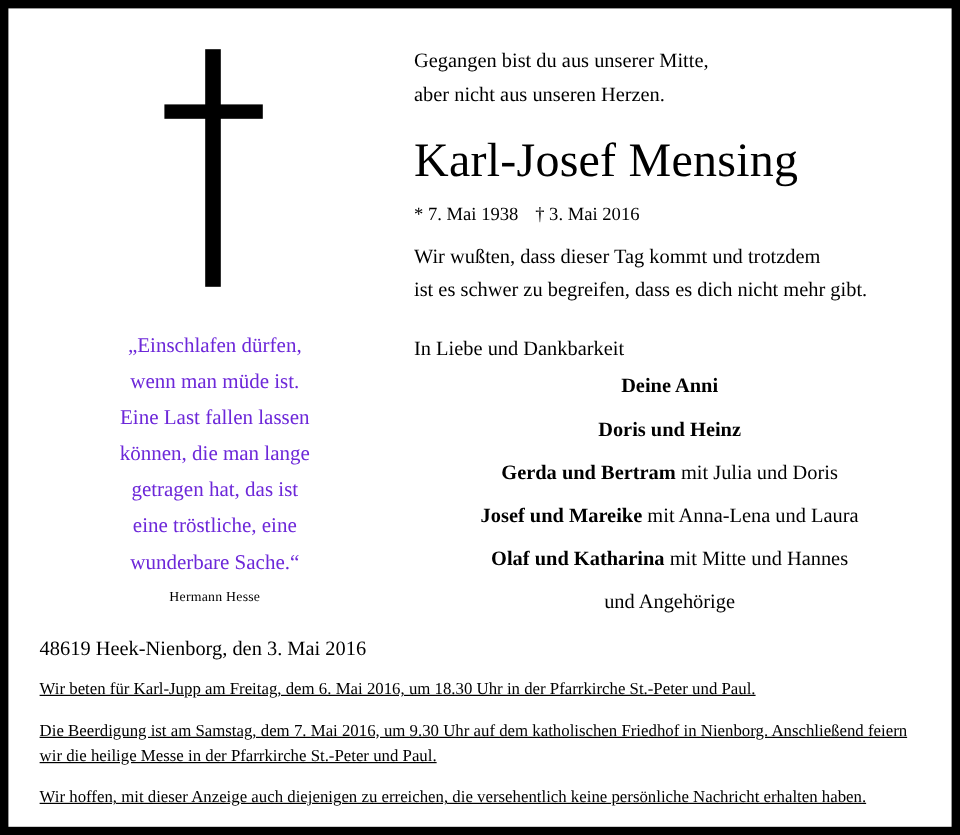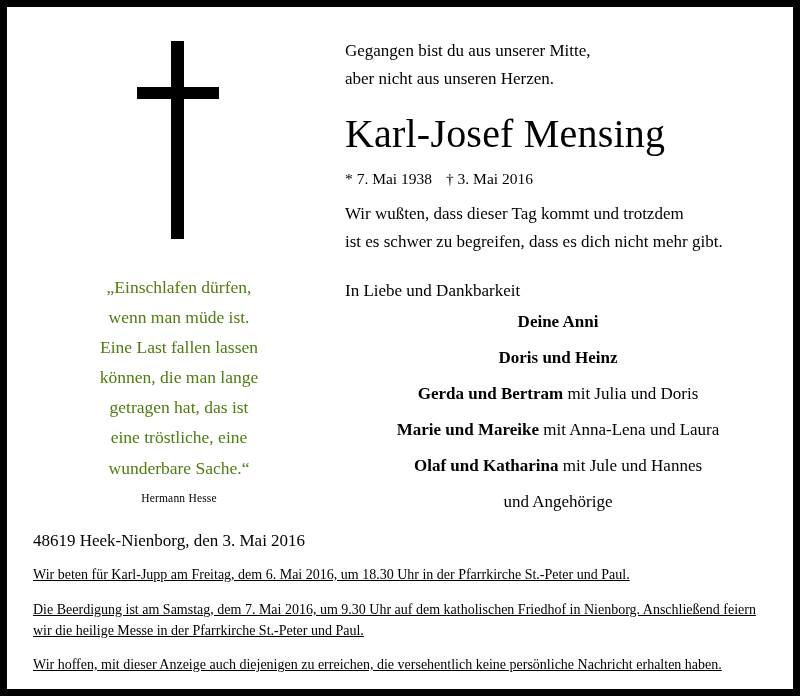--- a/index.html
+++ b/index.html
@@ -46,21 +46,21 @@
     height: 215px;
     display: flex;
     align-items: flex-start;
     justify-content: center;
   }
   .verse {
     margin-top: 22px;
     text-align: center;
     font-size: 17.5px;
     line-height: 1.72;
-    color: #4d7c0f;
+    color: #6d28d9;
   }
   .verse div {
     white-space: nowrap;
   }
   .verse-author {
     margin-top: 9px;
     font-size: 11.5px;
     text-align: center;
     letter-spacing: 0.2px;
   }
@@ -180,24 +180,24 @@
           <div class="mourner">
             <span class="bold">Deine Anni</span><span class="plain"></span>
           </div>
           <div class="mourner">
             <span class="bold">Doris und Heinz</span><span class="plain"></span>
           </div>
           <div class="mourner">
             <span class="bold">Gerda und Bertram</span><span class="plain"> mit Julia und Doris</span>
           </div>
           <div class="mourner">
-            <span class="bold">Marie und Mareike</span><span class="plain"> mit Anna-Lena und Laura</span>
-          </div>
-          <div class="mourner">
-            <span class="bold">Olaf und Katharina</span><span class="plain"> mit Jule und Hannes</span>
+            <span class="bold">Josef und Mareike</span><span class="plain"> mit Anna-Lena und Laura</span>
+          </div>
+          <div class="mourner">
+            <span class="bold">Olaf und Katharina</span><span class="plain"> mit Mitte und Hannes</span>
           </div>
           <div class="mourner">
             <span class="plain">und Angehörige</span>
           </div>
         </div>
       </div>
 
     </div>
 
     <div class="bottom">

